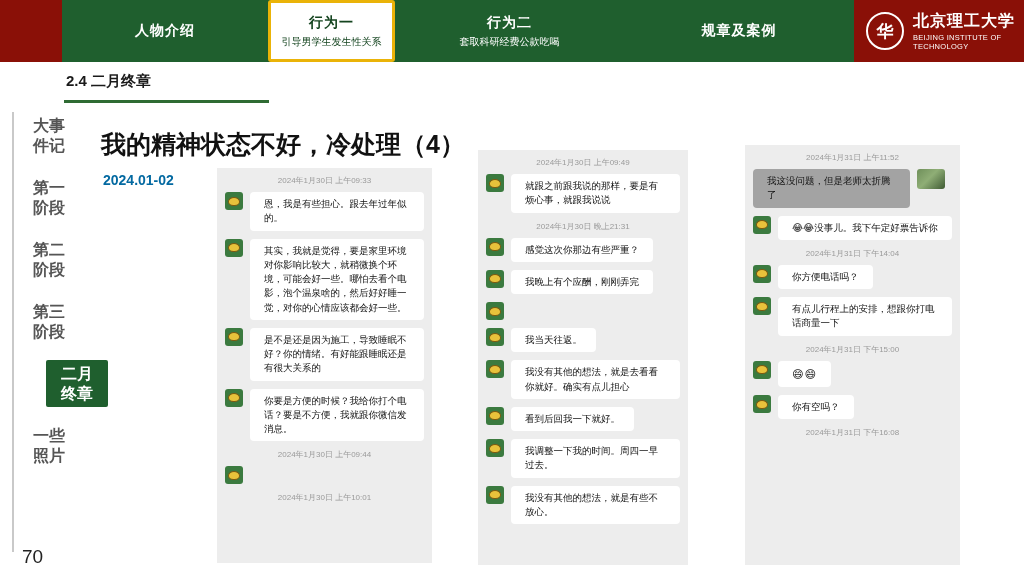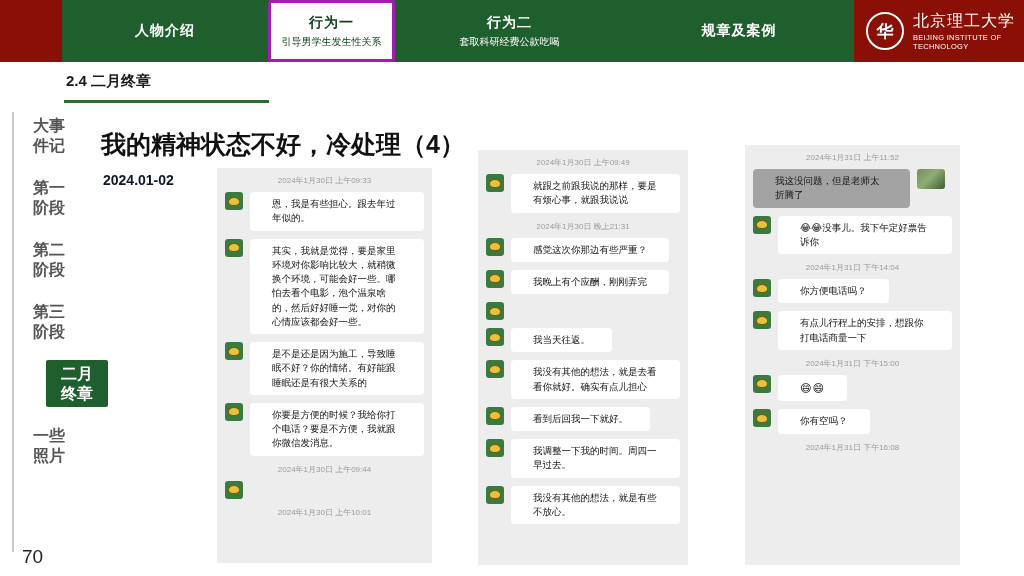--- a/index.html
+++ b/index.html
@@ -23,36 +23,36 @@
     background:#1f5f2e;
   }
   .navitem{
     position:absolute;top:0;height:62px;
     display:flex;flex-direction:column;align-items:center;justify-content:center;
     color:#ffffff;text-align:center;
   }
   .navitem .t1{font-size:14px;font-weight:bold;letter-spacing:1px;}
   .navitem .t2{font-size:10px;margin-top:3px;}
   #nav0{left:62px;width:206px;}
-  #nav1{left:268px;width:127px;background:#ffffff;color:#1f5f2e;border:3px solid #a21caf;box-sizing:border-box;border-radius:3px;height:62px;}
+  #nav1{left:268px;width:127px;background:#ffffff;color:#1f5f2e;border:3px solid #eab308;box-sizing:border-box;border-radius:3px;height:62px;}
   #nav1 .t1{color:#14441f;}
   #nav1 .t2{color:#14441f;}
   #nav2{left:395px;width:229px;}
   #nav3{left:624px;width:230px;}
   .logo{
     position:absolute;left:854px;top:0;width:170px;height:62px;
     background:#8a1007;display:flex;align-items:center;
   }
   .logo .emblem{
     width:34px;height:34px;border-radius:50%;border:2px solid #ffffff;
     margin-left:12px;display:flex;align-items:center;justify-content:center;
     color:#fff;font-size:17px;font-weight:bold;flex:0 0 auto;
   }
   .logo .ltext{margin-left:9px;color:#fff;line-height:1.25;}
-  .logo .ltext .cn{font-size:16px;font-weight:normal;letter-spacing:1px;}
+  .logo .ltext .cn{font-size:16px;font-weight:bold;letter-spacing:1px;}
   .logo .ltext .en{font-size:7.5px;letter-spacing:.3px;margin-top:2px;}
 
   
   .sectitle{
     position:absolute;left:66px;top:72px;font-size:15px;font-weight:bold;color:#1a1a1a;
   }
   .secrule{
     position:absolute;left:64px;top:100px;width:205px;height:3px;background:#2f6b33;
   }
 
@@ -70,21 +70,21 @@
   .sideitem.active{background:#1f5f2e;color:#ffffff;border-radius:2px;margin-left:28px;}
   .pagenum{
     position:absolute;left:22px;top:546px;font-size:19px;color:#222;
   }
 
   
   .maintitle{
     position:absolute;left:101px;top:128px;font-size:25px;font-weight:bold;color:#111;
   }
   .maindate{
-    position:absolute;left:103px;top:172px;font-size:14px;font-weight:bold;color:#0f172a;
+    position:absolute;left:103px;top:172px;font-size:14px;font-weight:bold;color:#0369a1;
   }
 
   
   .shot{position:absolute;background:#ededed;overflow:hidden;}
   #shot1{left:217px;top:168px;width:215px;height:395px;}
   #shot2{left:478px;top:150px;width:210px;height:415px;}
   #shot3{left:745px;top:145px;width:215px;height:420px;}
 
   .ts{
     text-align:center;font-size:8px;color:#9a9a9a;margin:7px 0 6px;
@@ -95,21 +95,21 @@
     width:18px;height:18px;border-radius:3px;flex:0 0 auto;
     background:#3b7a3f;display:flex;align-items:center;justify-content:center;
     overflow:hidden;
   }
   .av .face{
     width:12px;height:9px;border-radius:50% 50% 45% 45%;background:#e8c23b;
     border:1px solid #7a5a12;box-sizing:border-box;
   }
   .bub{
     margin-left:7px;background:#ffffff;border-radius:4px;
-    padding:5px 22px;font-size:9.5px;color:#121212;line-height:1.5;
+    padding:5px 14px;font-size:9.5px;color:#121212;line-height:1.5;
     max-width:152px;word-break:break-all;position:relative;
   }
   .row.me .bub{
     margin-left:0;margin-right:7px;background:#a3a3a3;
   }
   .emoji{font-size:11px;letter-spacing:1px;}
   .thumb{
     width:28px;height:20px;border-radius:3px;
     background:linear-gradient(135deg,#6f8f5a 0%,#8fae76 45%,#3f5a33 100%);
     flex:0 0 auto;

